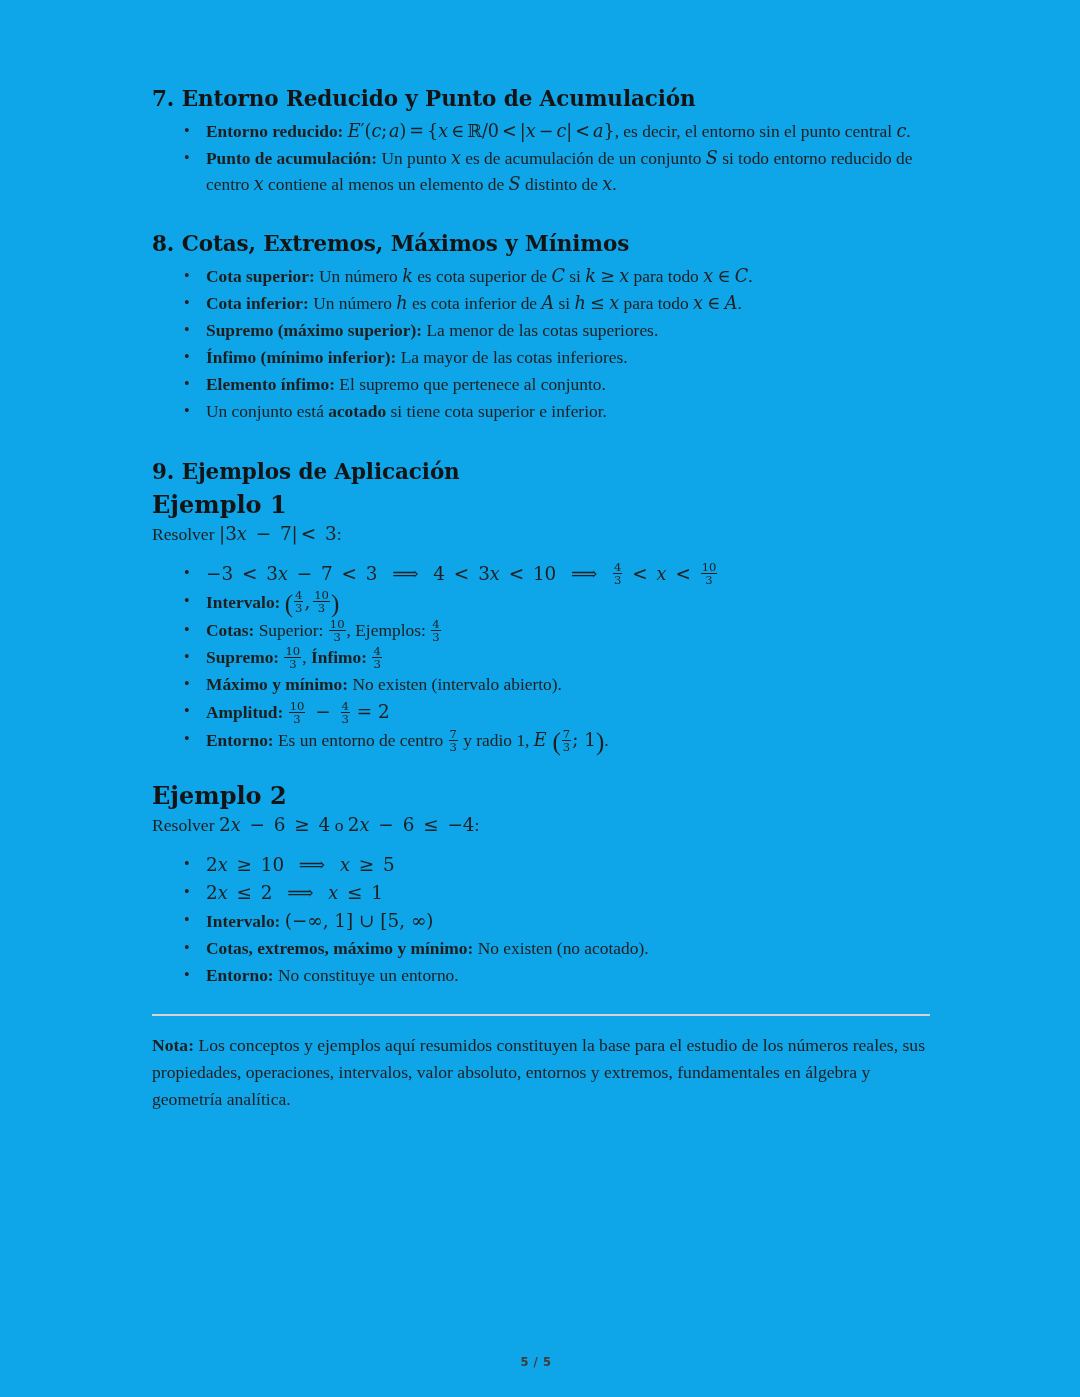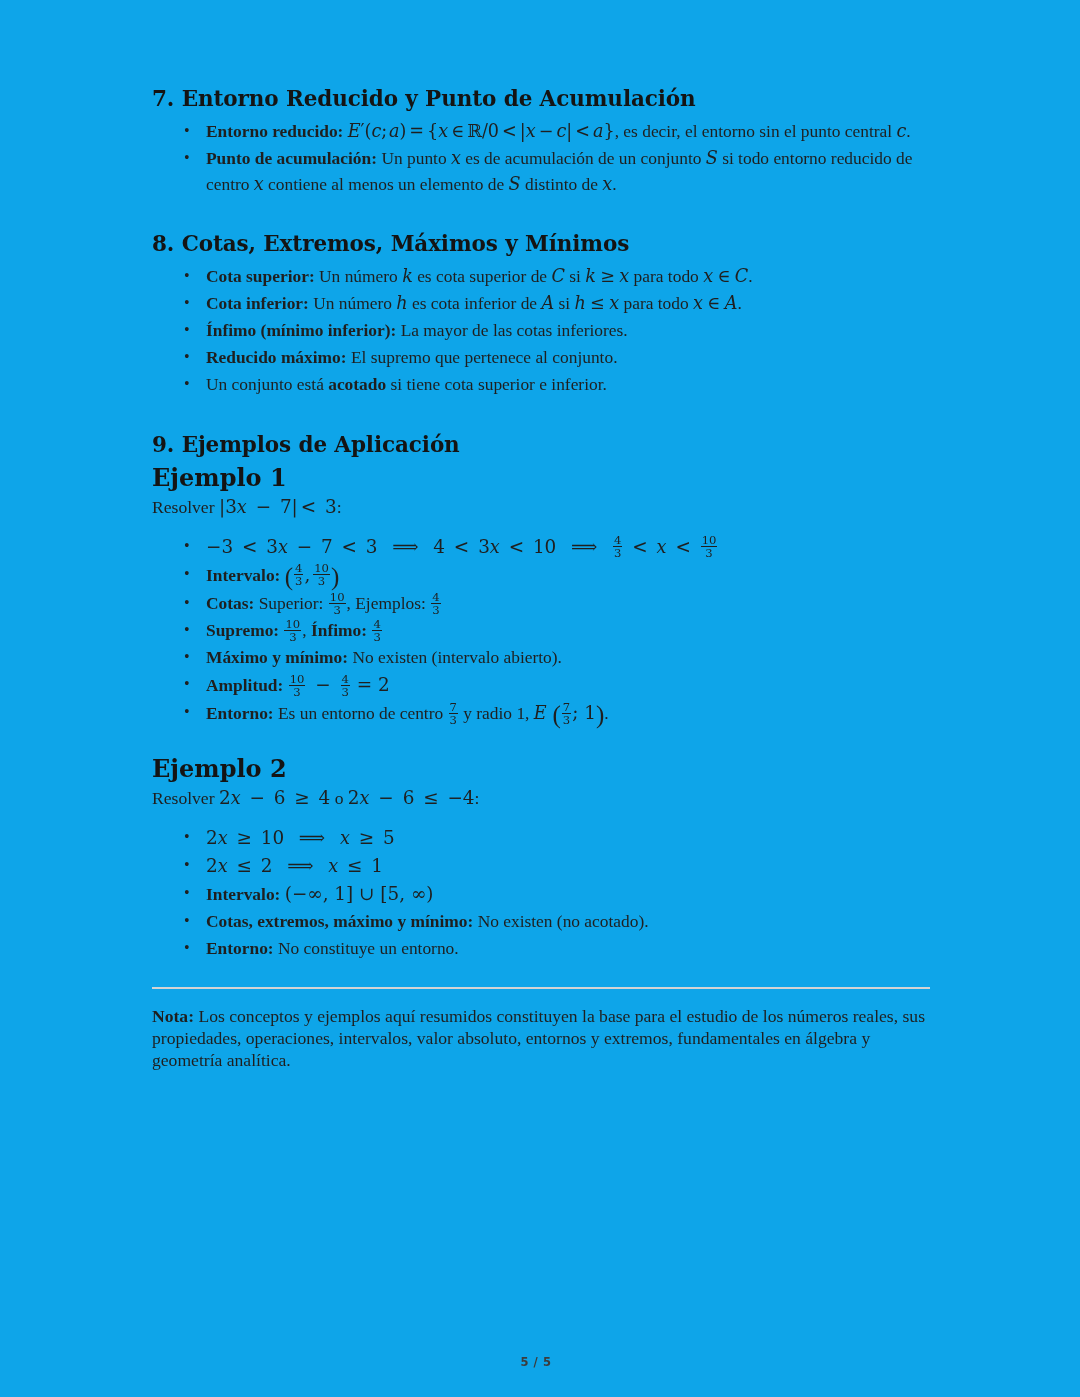--- a/index.html
+++ b/index.html
@@ -123,21 +123,21 @@
   .ex-bullets > li::before { left: -24px; top: 0; }
 
   hr.divider {
     border: none;
     border-top: 2px solid #d4d4d4;
     margin: 26px 0 16px 0;
     width: 778px;
   }
   p.nota {
     font-size: 17.6px;
-    line-height: 22px;
+    line-height: 27px;
     margin: 0;
     color: #1f1f1f;
   }
 
   .page-footer {
     position: absolute;
     left: 0;
     top: 1355px;
     width: 1072px;
     text-align: center;
@@ -172,25 +172,29 @@
     <ul class="bullets">
       <li>
         <b>Cota superior:</b>
         <span>Un número <span class="m">k</span> es cota superior de <span class="m">C</span> si <span class="m">k</span> <span class="mu">≥</span> <span class="m">x</span> para todo <span class="m">x</span> <span class="mu">∈</span> <span class="m">C</span>.</span>
       </li>
       <li>
         <b>Cota inferior:</b>
         <span>Un número <span class="m">h</span> es cota inferior de <span class="m">A</span> si <span class="m">h</span> <span class="mu">≤</span> <span class="m">x</span> para todo <span class="m">x</span> <span class="mu">∈</span> <span class="m">A</span>.</span>
       </li>
       <li>
+        <b>Supremo (máximo superior):</b>
+        <span>La menor de las cotas superiores.</span>
+      </li>
+      <li>
         <b>Ínfimo (mínimo inferior):</b>
         <span>La mayor de las cotas inferiores.</span>
       </li>
       <li>
-        <b>Reducido máximo:</b>
+        <b>Elemento ínfimo:</b>
         <span>El supremo que pertenece al conjunto.</span>
       </li>
       <li>
         <span>Un conjunto está <b>acotado</b> si tiene cota superior e inferior.</span>
       </li>
     </ul>
 
     <div class="sec-gap"></div>
 
     <h2 class="section-heading">9. Ejemplos de Aplicación</h2>

